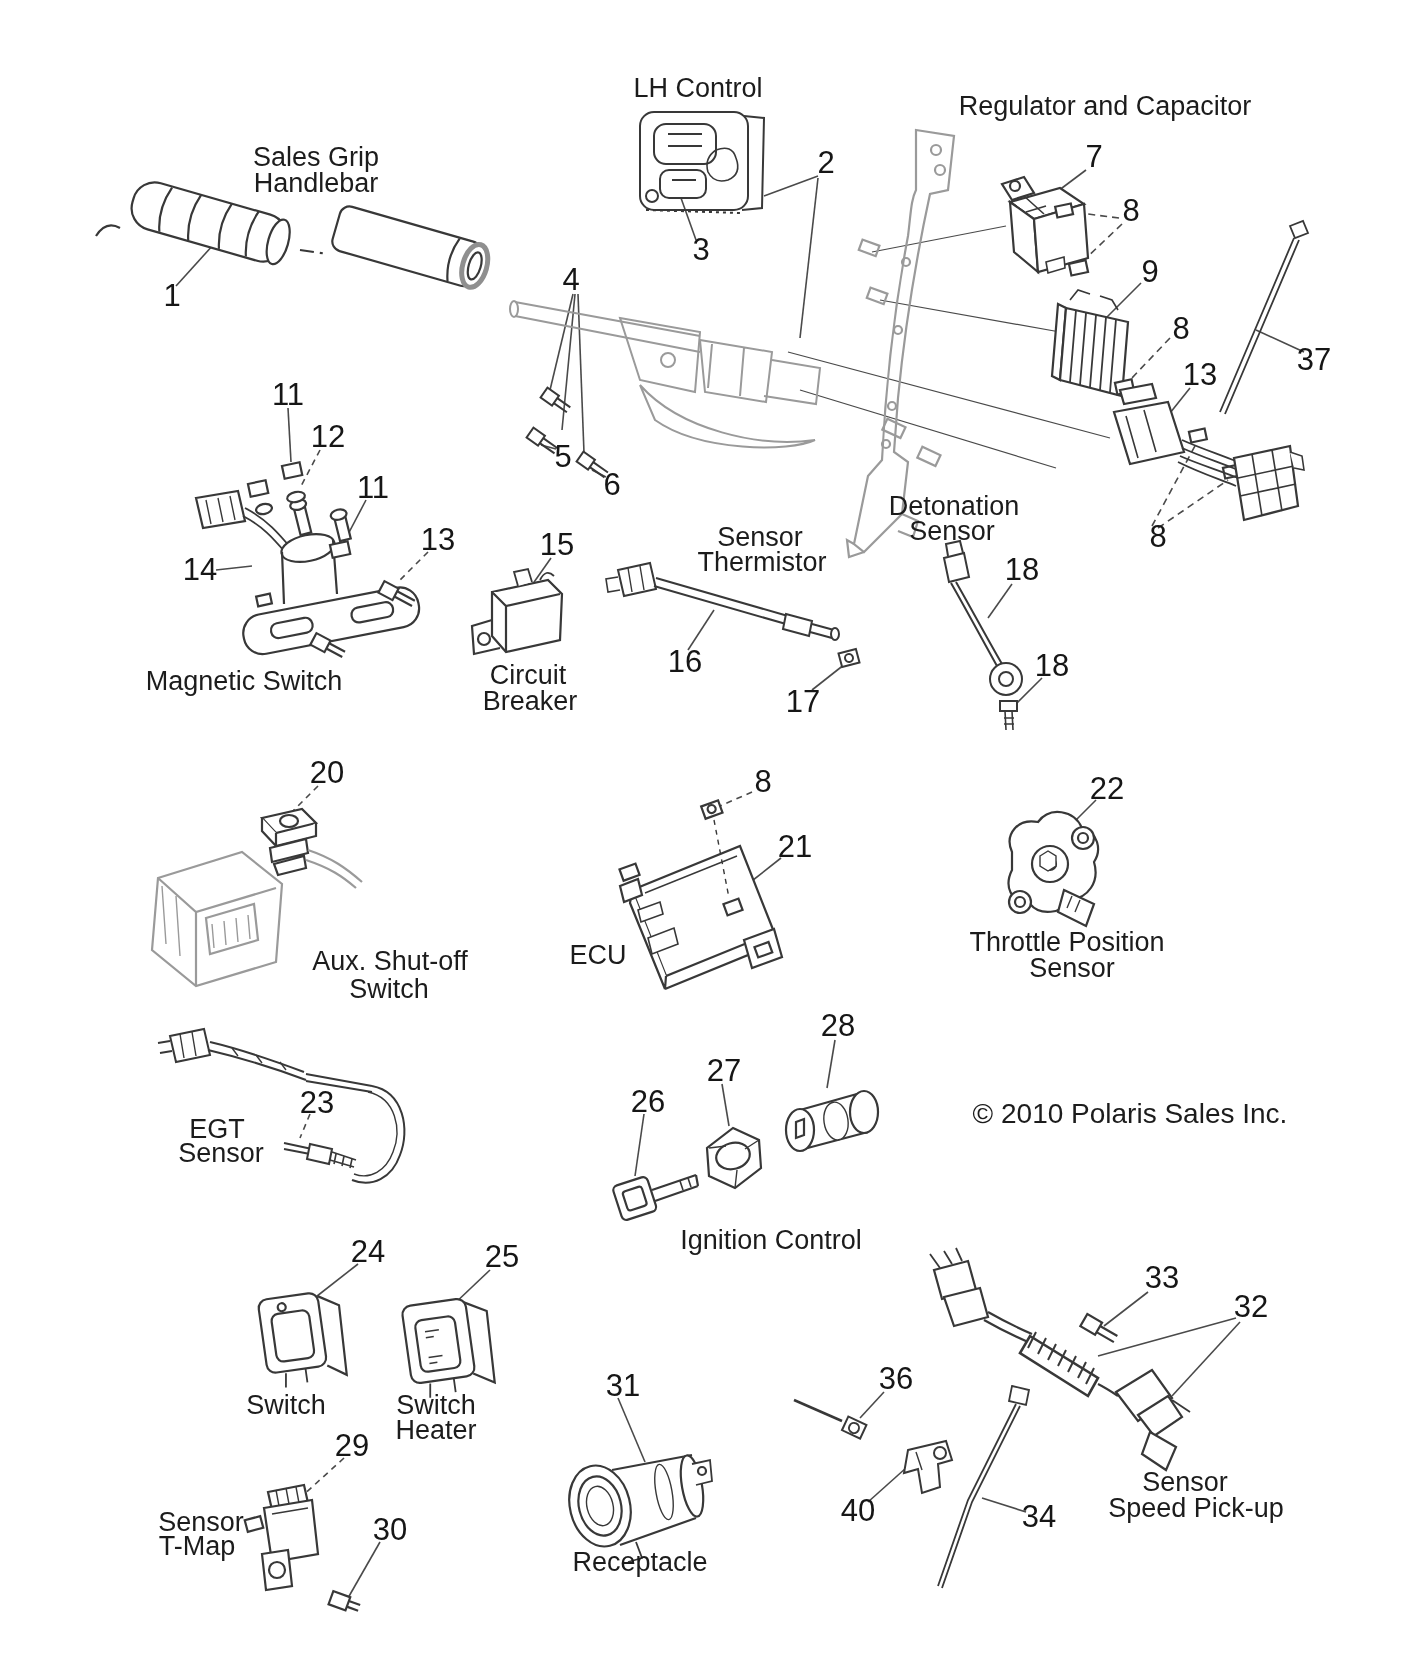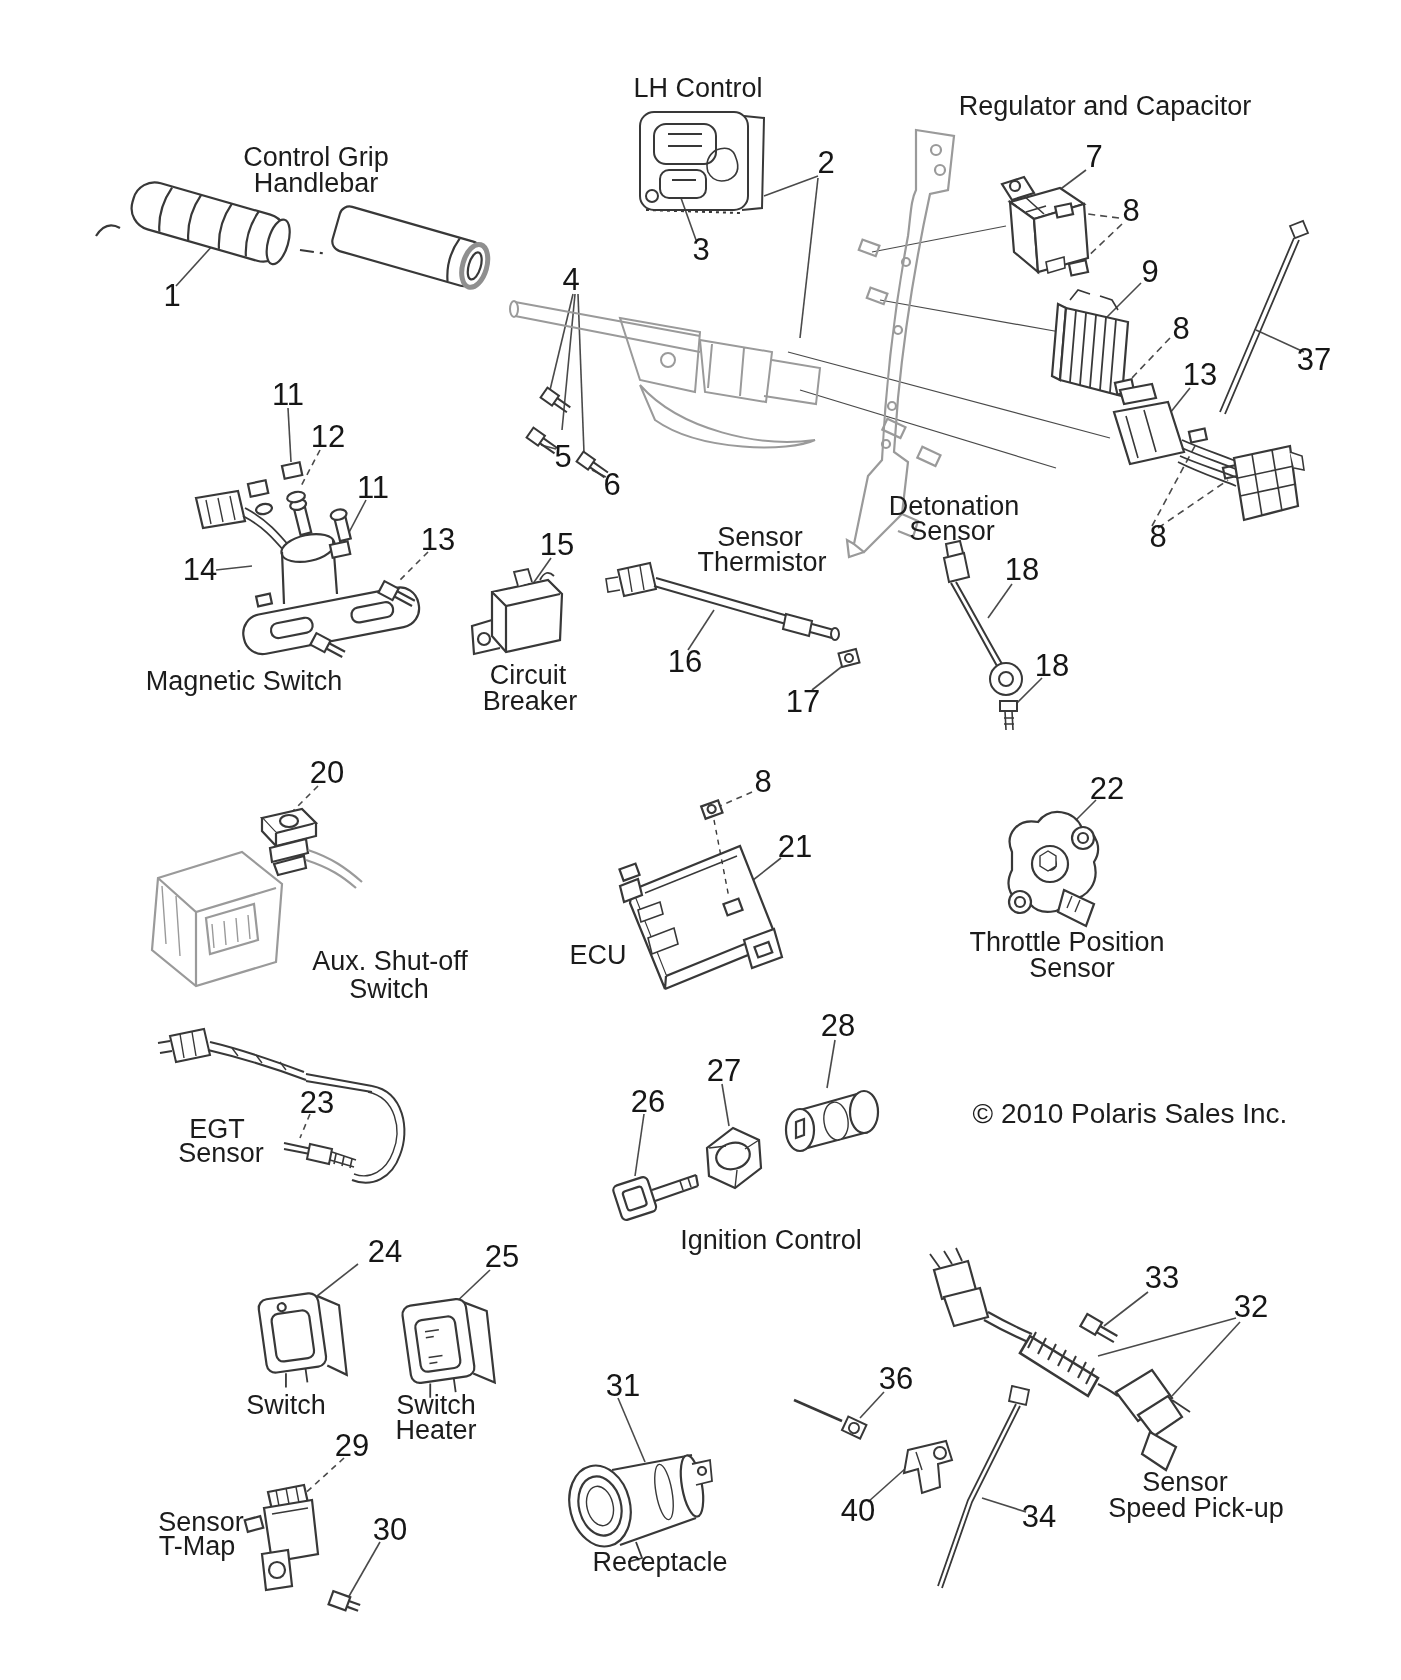--- a/index.html
+++ b/index.html
@@ -430,21 +430,21 @@
   </g>
   <g stroke="#383838" stroke-width="2" fill="#ffffff">
     <path d="M794,1400 L842,1421" stroke-width="2.6"></path>
     <g transform="rotate(25 854 1428)">
           <rect x="844" y="1420" width="20" height="15"></rect>
           <circle cx="854" cy="1428" r="5"></circle>
         </g>
   </g>
 </svg>
 
-<div class="lbl" style="left:316px;top:157px">Control Grip</div>
+<div class="lbl" style="left:316px;top:157px">Sales Grip</div>
 <div class="lbl" style="left:316px;top:183px">Handlebar</div>
 <div class="lbl" style="left:698px;top:88px">LH Control</div>
 <div class="lbl" style="left:1105px;top:106px">Regulator and Capacitor</div>
 <div class="lbl" style="left:244px;top:681px">Magnetic Switch</div>
 <div class="lbl" style="left:528px;top:675px">Circuit</div>
 <div class="lbl" style="left:530px;top:701px">Breaker</div>
 <div class="lbl" style="left:760px;top:537px">Sensor</div>
 <div class="lbl" style="left:762px;top:562px">Thermistor</div>
 <div class="lbl" style="left:954px;top:506px">Detonation</div>
 <div class="lbl" style="left:952px;top:531px">Sensor</div>
@@ -454,21 +454,21 @@
 <div class="lbl" style="left:1067px;top:942px">Throttle Position</div>
 <div class="lbl" style="left:1072px;top:968px">Sensor</div>
 <div class="lbl" style="left:217px;top:1129px">EGT</div>
 <div class="lbl" style="left:221px;top:1153px">Sensor</div>
 <div class="lbl" style="left:771px;top:1240px">Ignition Control</div>
 <div class="lbl" style="left:286px;top:1405px">Switch</div>
 <div class="lbl" style="left:436px;top:1405px">Switch</div>
 <div class="lbl" style="left:436px;top:1430px">Heater</div>
 <div class="lbl" style="left:201px;top:1522px">Sensor</div>
 <div class="lbl" style="left:197px;top:1546px">T-Map</div>
-<div class="lbl" style="left:660px;top:1562px">Receptacle</div>
+<div class="lbl" style="left:640px;top:1562px">Receptacle</div>
 <div class="lbl" style="left:1185px;top:1482px">Sensor</div>
 <div class="lbl" style="left:1196px;top:1508px">Speed Pick-up</div>
 <div class="cpy" style="left:1130px;top:1114px">© 2010 Polaris Sales Inc.</div>
 
 <div class="num" style="left:172px;top:296px">1</div>
 <div class="num" style="left:826px;top:163px">2</div>
 <div class="num" style="left:701px;top:250px">3</div>
 <div class="num" style="left:571px;top:280px">4</div>
 <div class="num" style="left:563px;top:457px">5</div>
 <div class="num" style="left:612px;top:485px">6</div>
@@ -490,21 +490,21 @@
 <div class="num" style="left:1022px;top:570px">18</div>
 <div class="num" style="left:1052px;top:666px">18</div>
 <div class="num" style="left:327px;top:773px">20</div>
 <div class="num" style="left:763px;top:782px">8</div>
 <div class="num" style="left:795px;top:847px">21</div>
 <div class="num" style="left:1107px;top:789px">22</div>
 <div class="num" style="left:317px;top:1103px">23</div>
 <div class="num" style="left:648px;top:1102px">26</div>
 <div class="num" style="left:724px;top:1071px">27</div>
 <div class="num" style="left:838px;top:1026px">28</div>
-<div class="num" style="left:385px;top:1252px">24</div>
+<div class="num" style="left:368px;top:1252px">24</div>
 <div class="num" style="left:502px;top:1257px">25</div>
 <div class="num" style="left:352px;top:1446px">29</div>
 <div class="num" style="left:390px;top:1530px">30</div>
 <div class="num" style="left:623px;top:1386px">31</div>
 <div class="num" style="left:1162px;top:1278px">33</div>
 <div class="num" style="left:1251px;top:1307px">32</div>
 <div class="num" style="left:896px;top:1379px">36</div>
 <div class="num" style="left:858px;top:1511px">40</div>
 <div class="num" style="left:1039px;top:1517px">34</div>
 

